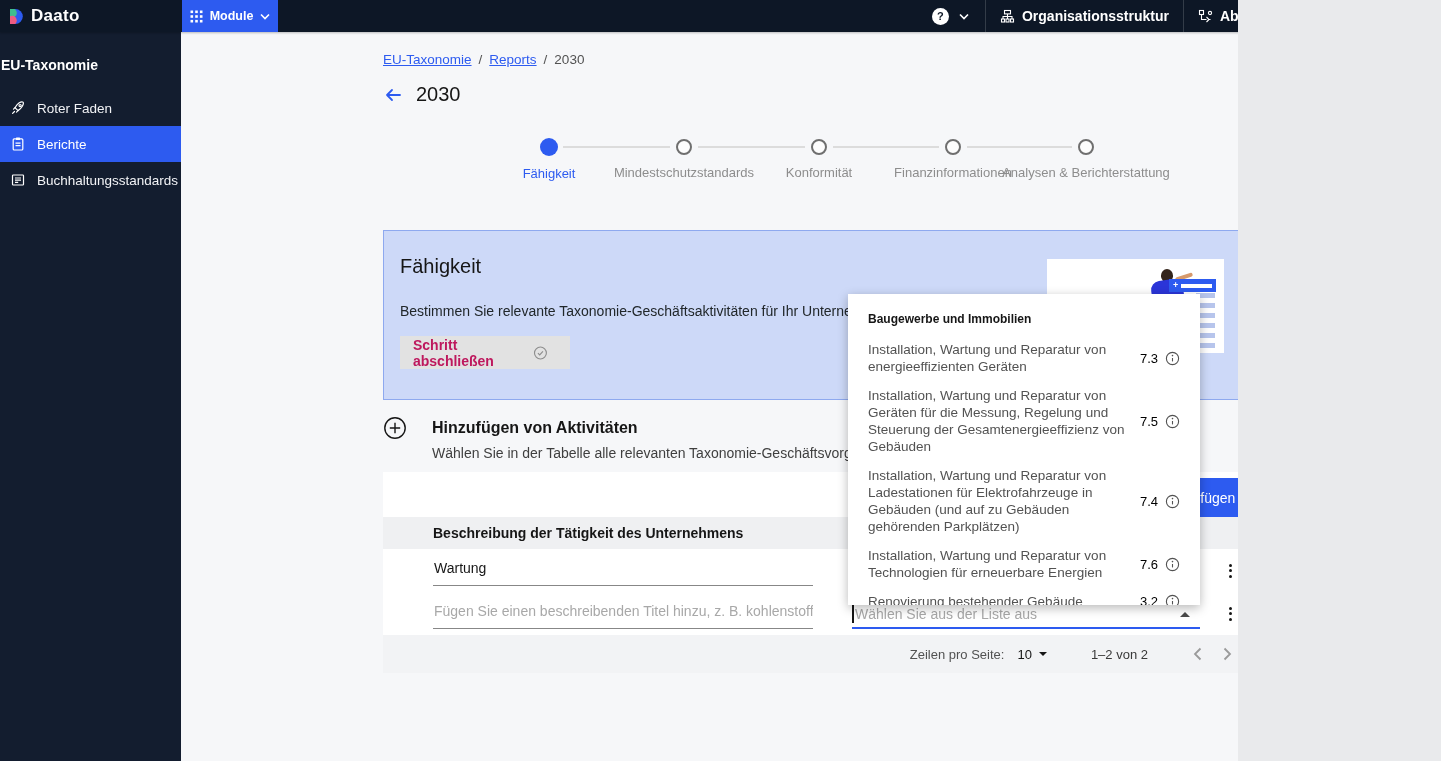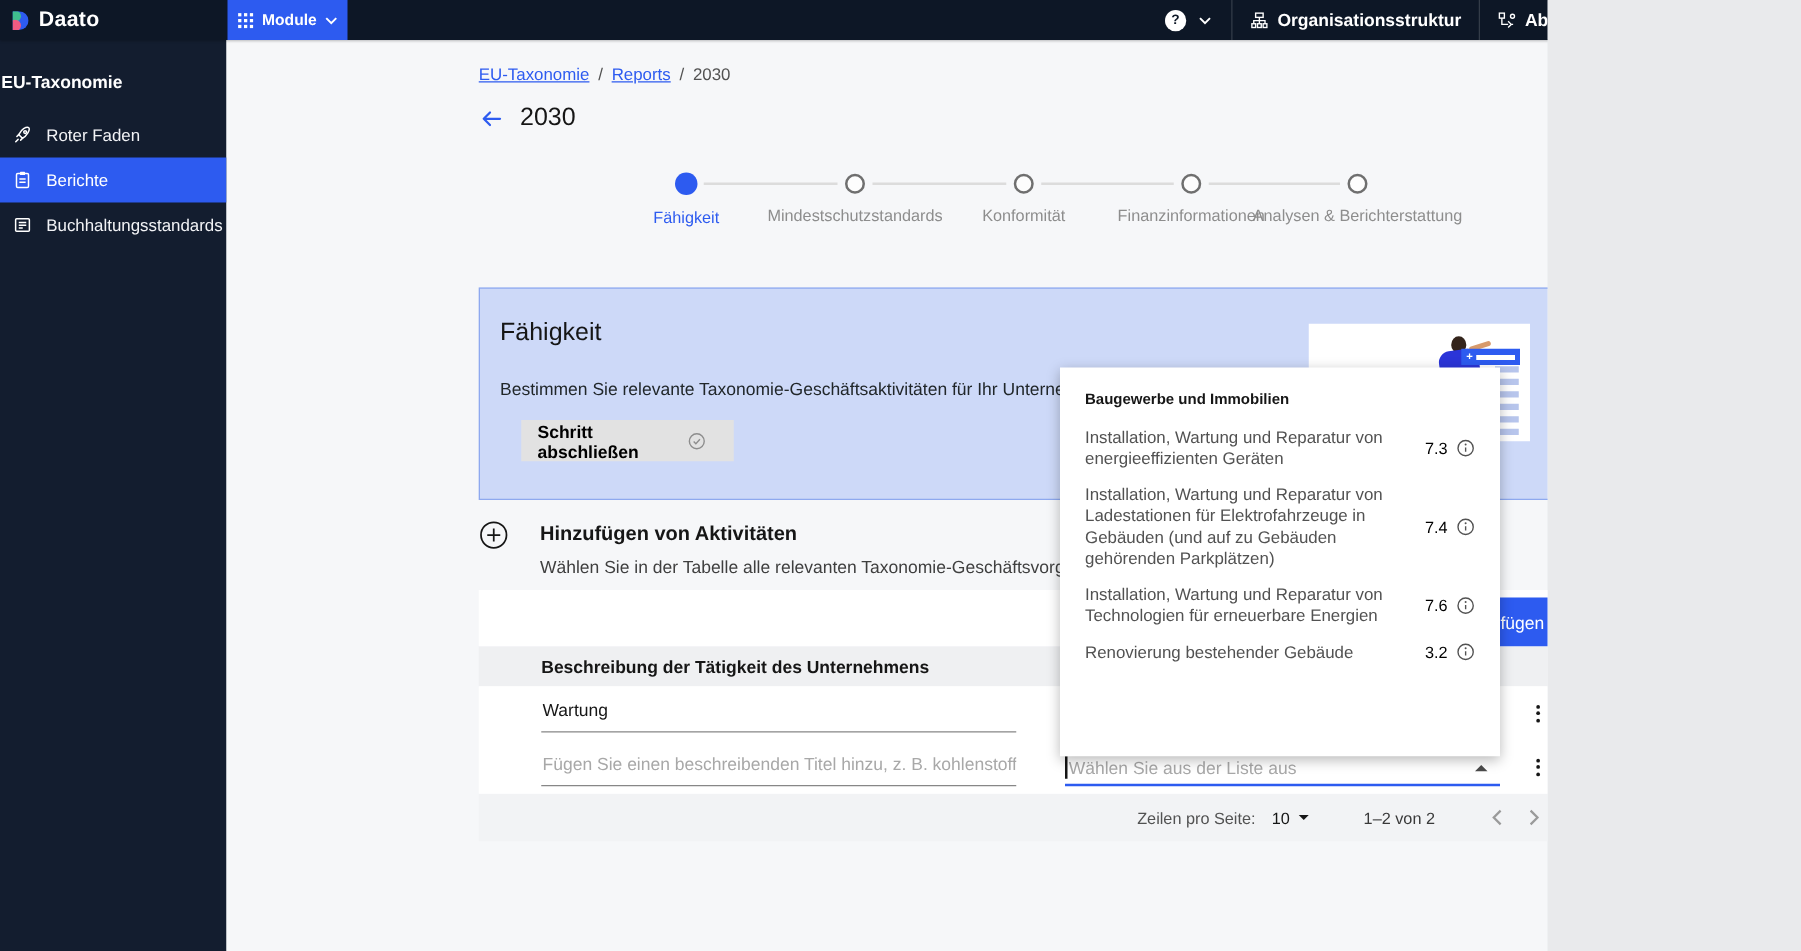--- a/index.html
+++ b/index.html
@@ -44,22 +44,22 @@
   .step.current .dot { width:18px; height:18px; border:none; background:#2d5bf0; margin-top:-1px; }
   .step-label { margin-top:10px; font-size:13px; color:#8d8d8d; line-height:16px; }
   .step.current .step-label { color:#2d5bf0; }
   .sline { position:absolute; top:146px; height:2px; background:#dcdcdc; }
 
   
   .panel { position:absolute; left:383px; top:230px; width:869px; height:170px; background:#cdd9f8;
            border:1px solid #8ea9ef; }
   .panel-title { position:absolute; left:16px; top:24px; font-size:20px; font-weight:400; color:#161616; }
   .panel-desc { position:absolute; left:16px; top:72px; font-size:14px; color:#21272a; white-space:nowrap; }
-  .complete-btn { position:absolute; left:33px; top:105px; width:170px; height:33px; background:#e2e2e2;
-                  color:#000000; font-size:14px; font-weight:600; display:flex; align-items:center;
+  .complete-btn { position:absolute; left:16px; top:105px; width:170px; height:33px; background:#e2e2e2;
+                  color:#be185d; font-size:14px; font-weight:600; display:flex; align-items:center;
                   justify-content:space-between; padding:0 22px 0 13px; cursor:not-allowed; }
   .illu { position:absolute; right:27px; top:28px; width:177px; height:94px; background:#fff; }
   .illu-btn { position:absolute; right:8px; top:20px; width:47px; height:13px; background:#2d5bf0;
               display:flex; align-items:center; gap:3px; padding:0 4px; }
   .illu-btn .plus { color:#fff; font-size:9px; font-weight:700; line-height:1; }
   .illu-btn .bar { flex:1; height:4px; background:#fff; }
   .illu-bars { position:absolute; right:9px; top:34px; display:flex; flex-direction:column; gap:5px; }
   .illu-bar { width:19px; height:5px; background:#b7c5ec; }
   .person-head { position:absolute; left:114px; top:10px; width:12px; height:13px; border-radius:50% 50% 45% 45%; background:#33241b; }
   .person-body { position:absolute; left:104px; top:21px; width:32px; height:17px; border-radius:9px 9px 0 0;
@@ -371,20 +371,33 @@
         <svg width="15" height="15" viewBox="0 0 15 15">
           <g fill="none" stroke="#525252" stroke-width="1.1">
             <circle cx="7.5" cy="7.5" r="6.1"></circle>
               <path d="M7.5 7v3.4"></path>
           </g>
           <circle cx="7.5" cy="4.6" r="0.8" fill="#525252"></circle>
         </svg>
       </span>
     </div>
 
+    <div class="dd-item">
+      <span class="dd-text">Installation, Wartung und Reparatur von Geräten für die Messung, Regelung und Steuerung der Gesamtenergieeffizienz von Gebäuden</span>
+      <span class="dd-right">
+        <span class="dd-code">7.5</span>
+        <svg width="15" height="15" viewBox="0 0 15 15">
+          <g fill="none" stroke="#525252" stroke-width="1.1">
+            <circle cx="7.5" cy="7.5" r="6.1"></circle>
+              <path d="M7.5 7v3.4"></path>
+          </g>
+          <circle cx="7.5" cy="4.6" r="0.8" fill="#525252"></circle>
+        </svg>
+      </span>
+    </div>
 
     <div class="dd-item">
       <span class="dd-text">Installation, Wartung und Reparatur von Ladestationen für Elektrofahrzeuge in Gebäuden (und auf zu Gebäuden gehörenden Parkplätzen)</span>
       <span class="dd-right">
         <span class="dd-code">7.4</span>
         <svg width="15" height="15" viewBox="0 0 15 15">
           <g fill="none" stroke="#525252" stroke-width="1.1">
             <circle cx="7.5" cy="7.5" r="6.1"></circle>
               <path d="M7.5 7v3.4"></path>
           </g>

